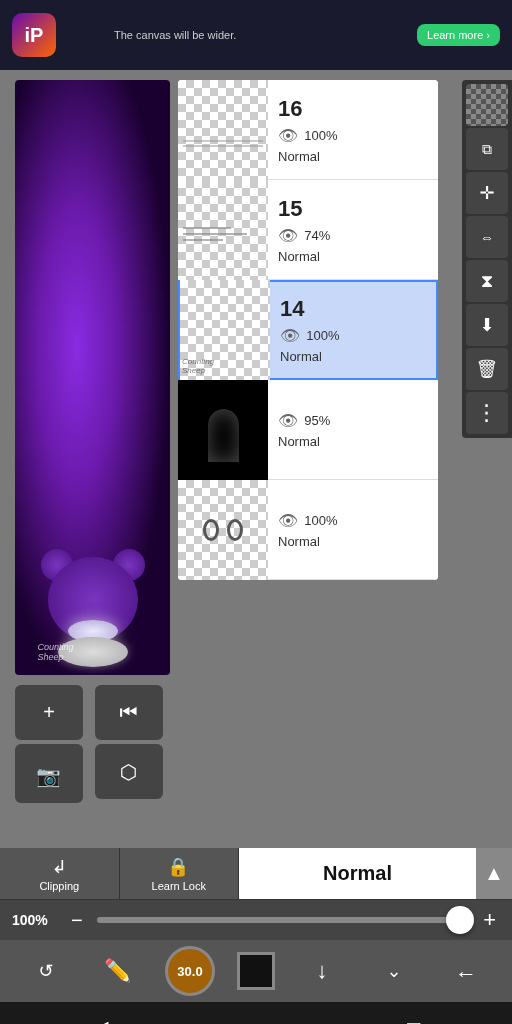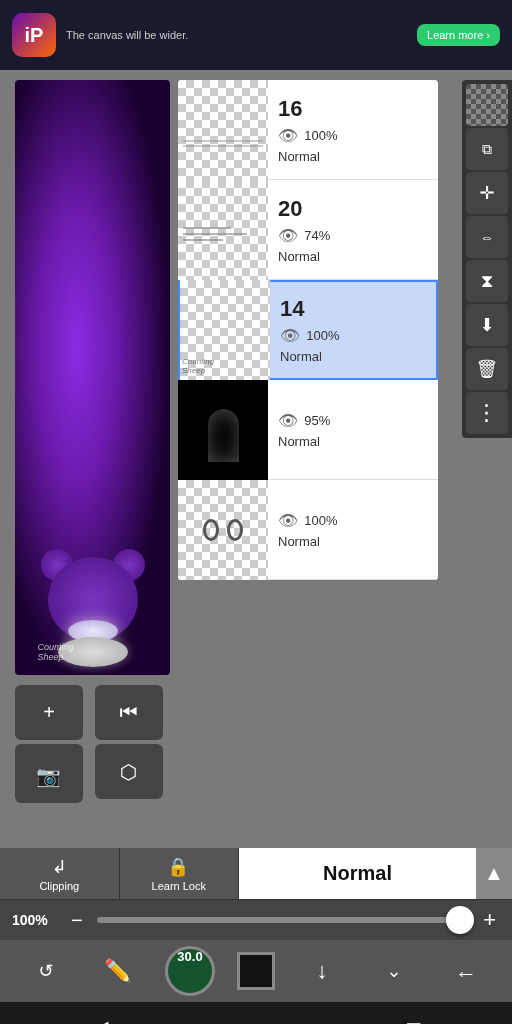--- a/index.html
+++ b/index.html
@@ -39,20 +39,21 @@
       flex: 1;
     }
     #ad-title {
       color: white;
       font-size: 15px;
       font-weight: bold;
     }
     #ad-subtitle {
       color: #ccc;
       font-size: 11px;
+      margin-left: 48px;
     }
     #ad-learn-btn {
       background: #2ecc71;
       color: white;
       border: none;
       border-radius: 8px;
       padding: 5px 10px;
       font-size: 11px;
       cursor: pointer;
       white-space: nowrap;
@@ -438,24 +439,24 @@
       cursor: pointer;
       display: flex;
       align-items: center;
       justify-content: center;
       width: 50px;
       height: 50px;
     }
     #brush-size-badge {
       width: 50px;
       height: 50px;
-      background: #14532d;
+      background: #a16207;
       border-radius: 50%;
       display: flex;
-      align-items: flex-start;
+      align-items: center;
       justify-content: center;
       color: white;
       font-size: 13px;
       font-weight: bold;
       border: 3px solid #888;
     }
     #color-swatch {
       width: 38px;
       height: 38px;
       background: #111;
@@ -583,21 +584,21 @@
 
       <div class="layer-item">
         <div class="layer-thumb">
           <div style="position:absolute;bottom:35px;left:5px;right:5px;">
             <div style="height:2px;background:rgba(130,130,130,0.6);margin-bottom:4px;width:60%;"></div>
             <div style="height:2px;background:rgba(130,130,130,0.6);margin-bottom:4px;width:80%;"></div>
             <div style="height:2px;background:rgba(130,130,130,0.6);margin-bottom:4px;width:50%;"></div>
           </div>
         </div>
         <div class="layer-info">
-          <div class="layer-number">20</div>
+          <div class="layer-number">15</div>
           <div class="layer-eye">
             <span class="eye-icon">👁</span>
             <span class="layer-opacity">74%</span>
           </div>
           <div class="layer-blend">Normal</div>
         </div>
       </div>
 
       <div class="layer-item active">
         <div class="layer-thumb">

